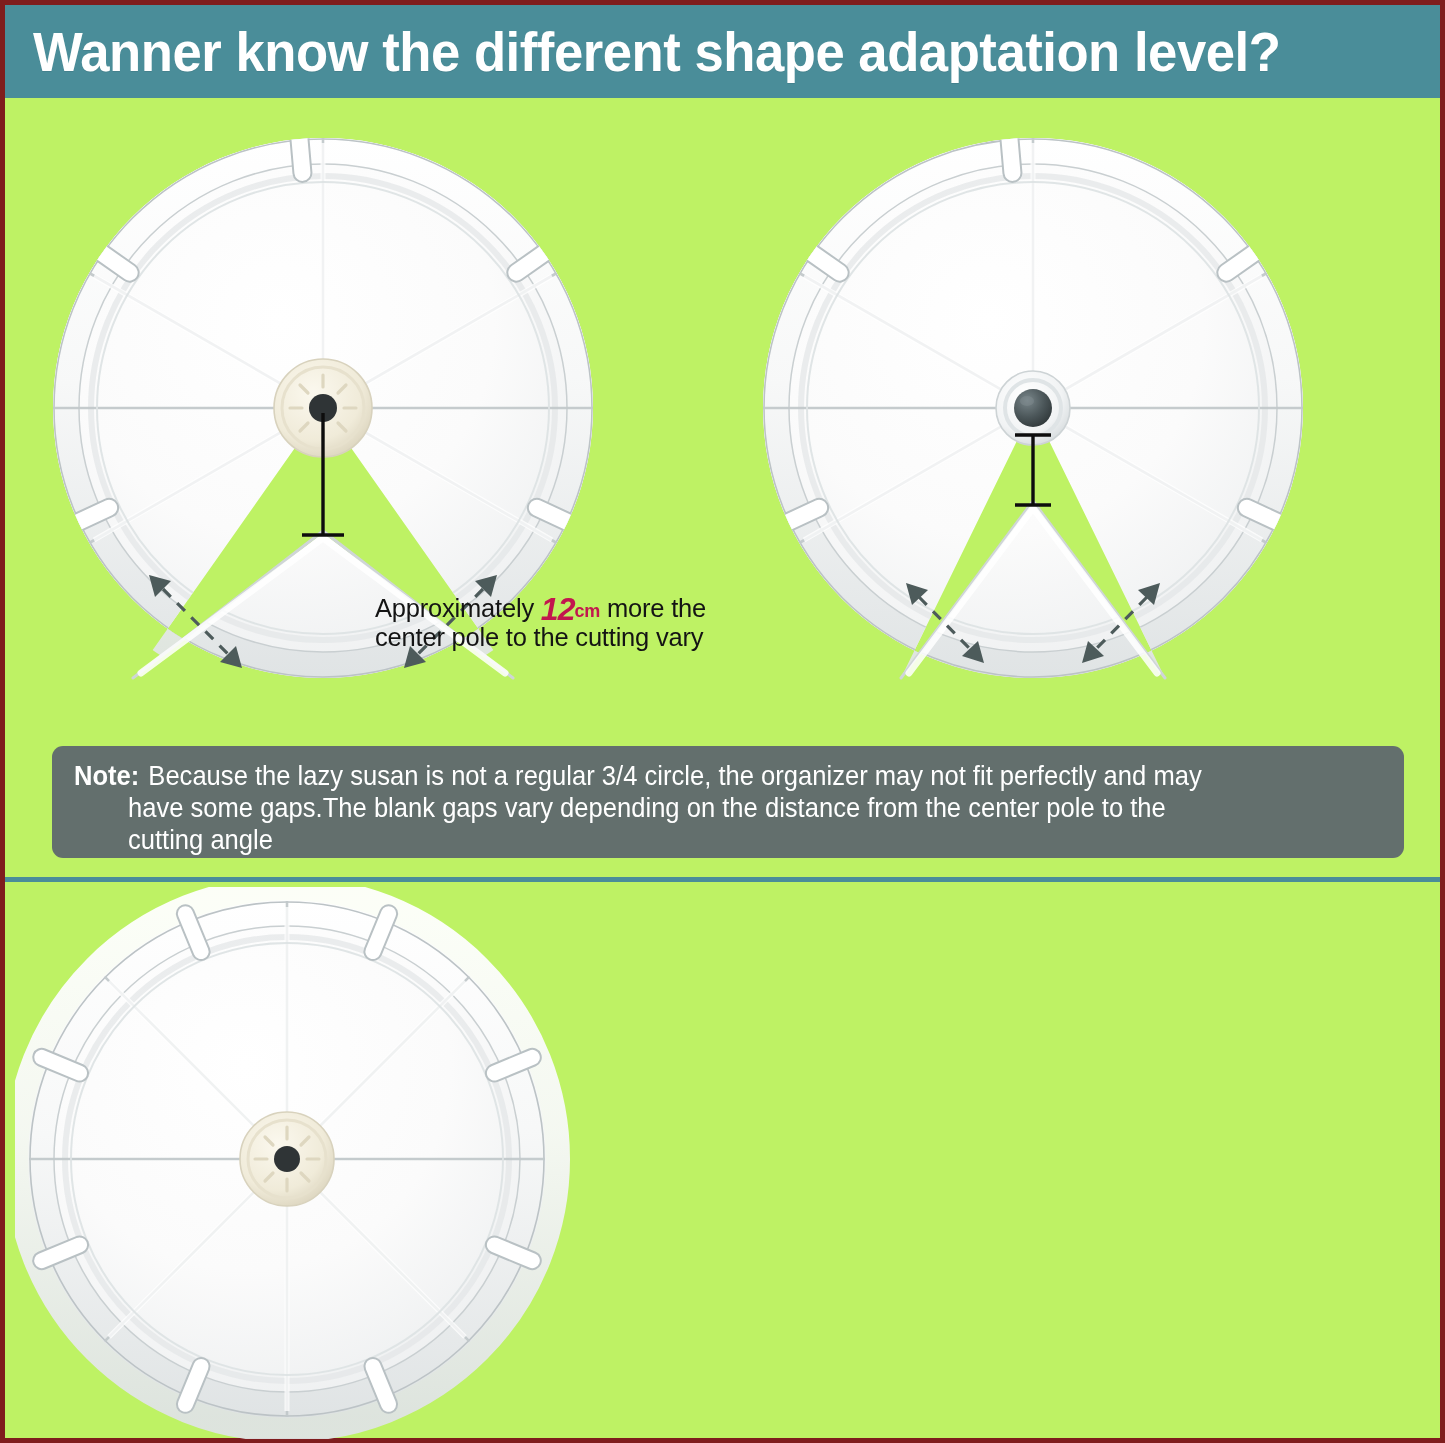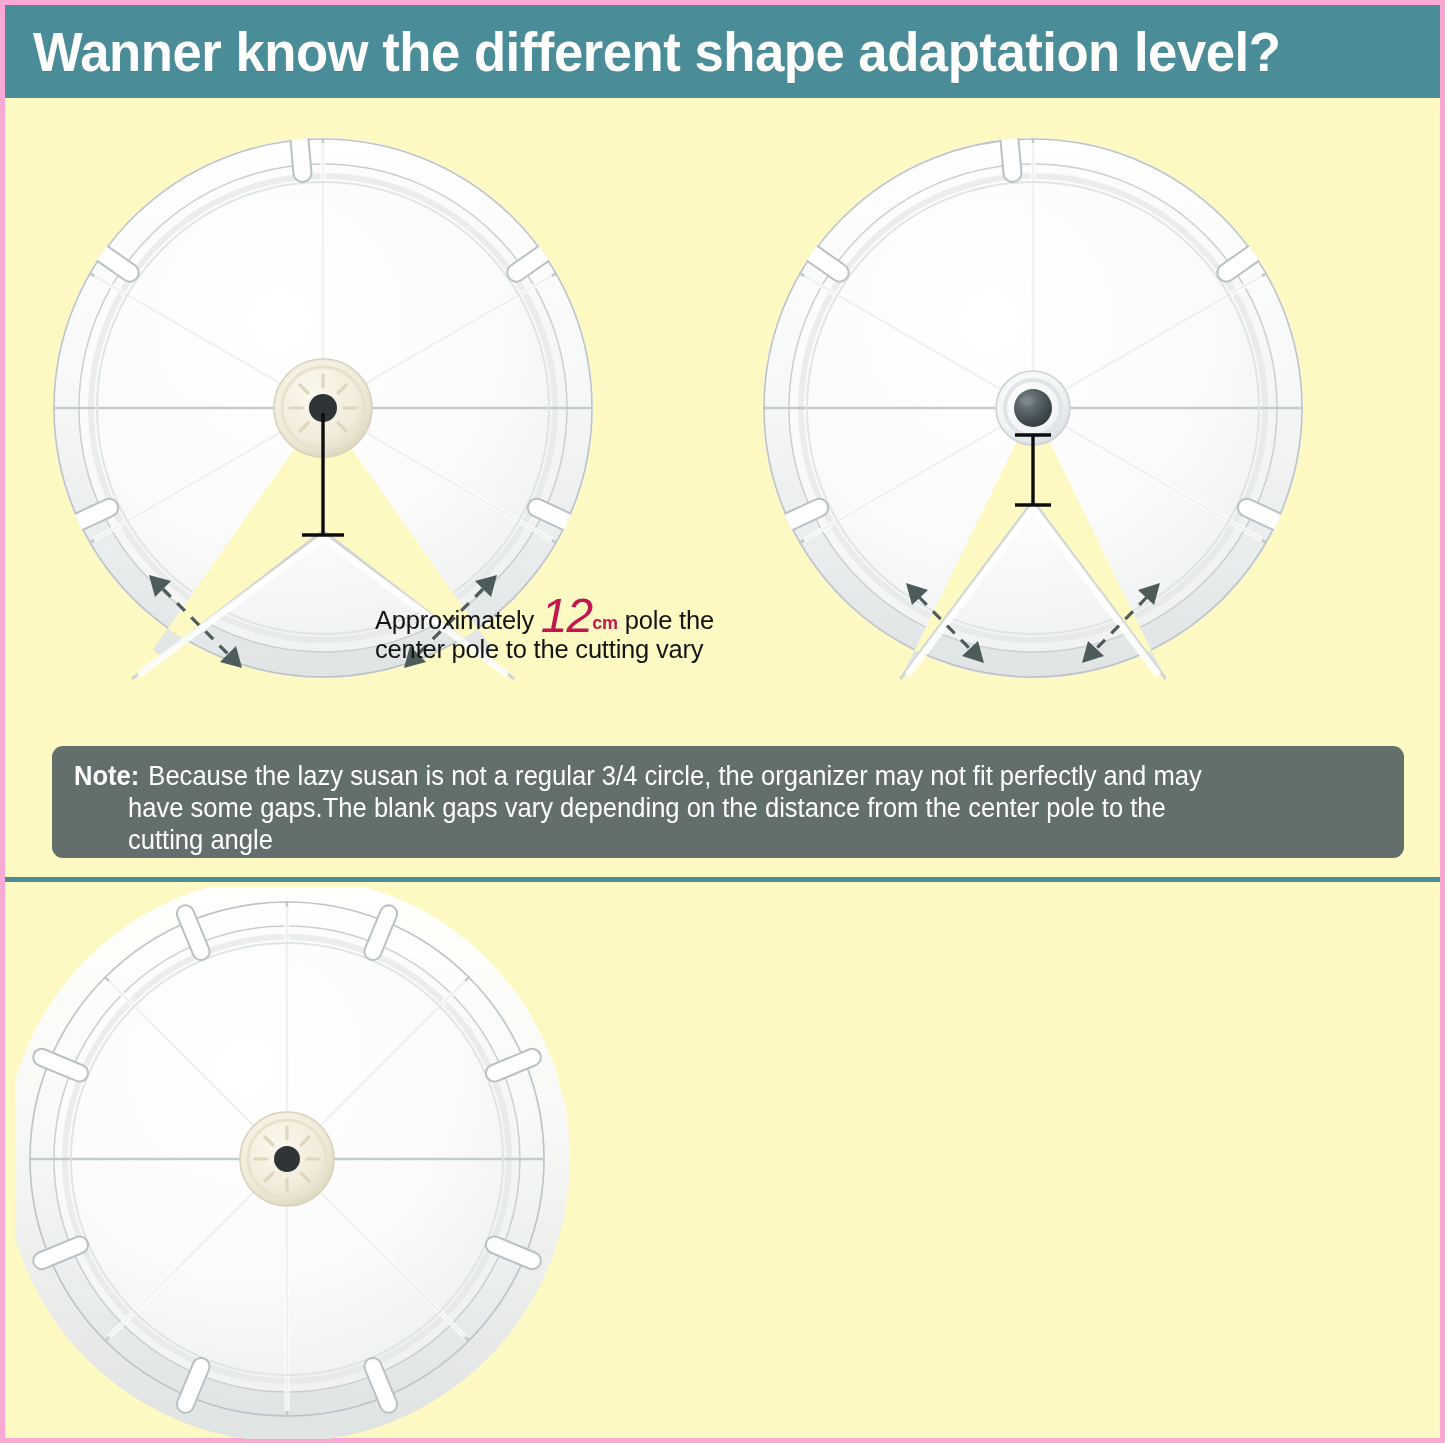--- a/index.html
+++ b/index.html
@@ -7,22 +7,22 @@
   body{
     width:1445px;height:1443px;
     font-family:"Liberation Sans","DejaVu Sans",sans-serif;
     overflow:hidden;position:relative;
   }
 
   
   #page{
     position:absolute;inset:0;
     box-sizing:border-box;
-    border:5px solid #f9a8d4;
-    background:#fef9c3;
+    border:5px solid #7f1d1d;
+    background:#bef264;
   }
 
   
   #header{
     position:absolute;left:0;top:0;width:100%;height:93px;
     background:#4a8d99;
     display:flex;align-items:center;
     box-sizing:border-box;
     padding-left:28px;
   }
@@ -56,23 +56,23 @@
   .dim-label{
     position:absolute;
     font-size:25.5px;
     color:#141414;
     line-height:1.12;
     white-space:nowrap;
     letter-spacing:-0.2px;
   }
   .dim-label .num{
     color:#c2174e;
-    font-size:48px;
+    font-size:32px;
     font-style:italic;
-    font-weight:normal;
+    font-weight:bold;
     letter-spacing:-1px;
     line-height:0.8;
     position:relative;
     top:3px;
   }
   .dim-label .unit{
     color:#c2174e;
     font-size:18px;
     font-weight:bold;
   }
@@ -204,21 +204,21 @@
         <polygon points="126,462 148,468 132,484"></polygon>
         <polygon points="219,555 197,549 213,533"></polygon>
         <polygon points="474,462 452,468 468,484"></polygon>
         <polygon points="381,555 403,549 387,533"></polygon>
       </g>
     </svg>
 
     <div class="dim-label" id="dim-label-left">
       <span>Approximately</span>
       <span class="num">12</span><span class="unit">cm</span>
-      <span>pole the</span><br>
+      <span>more the</span><br>
       <span>center pole to the cutting vary</span>
     </div>
 
     <div class="gap-caption" id="gap-caption-left">
       <span>There will be more</span><br>
       <span>blank space left</span>
     </div>
   </div>
 
   <div class="panel" id="panel-right">

